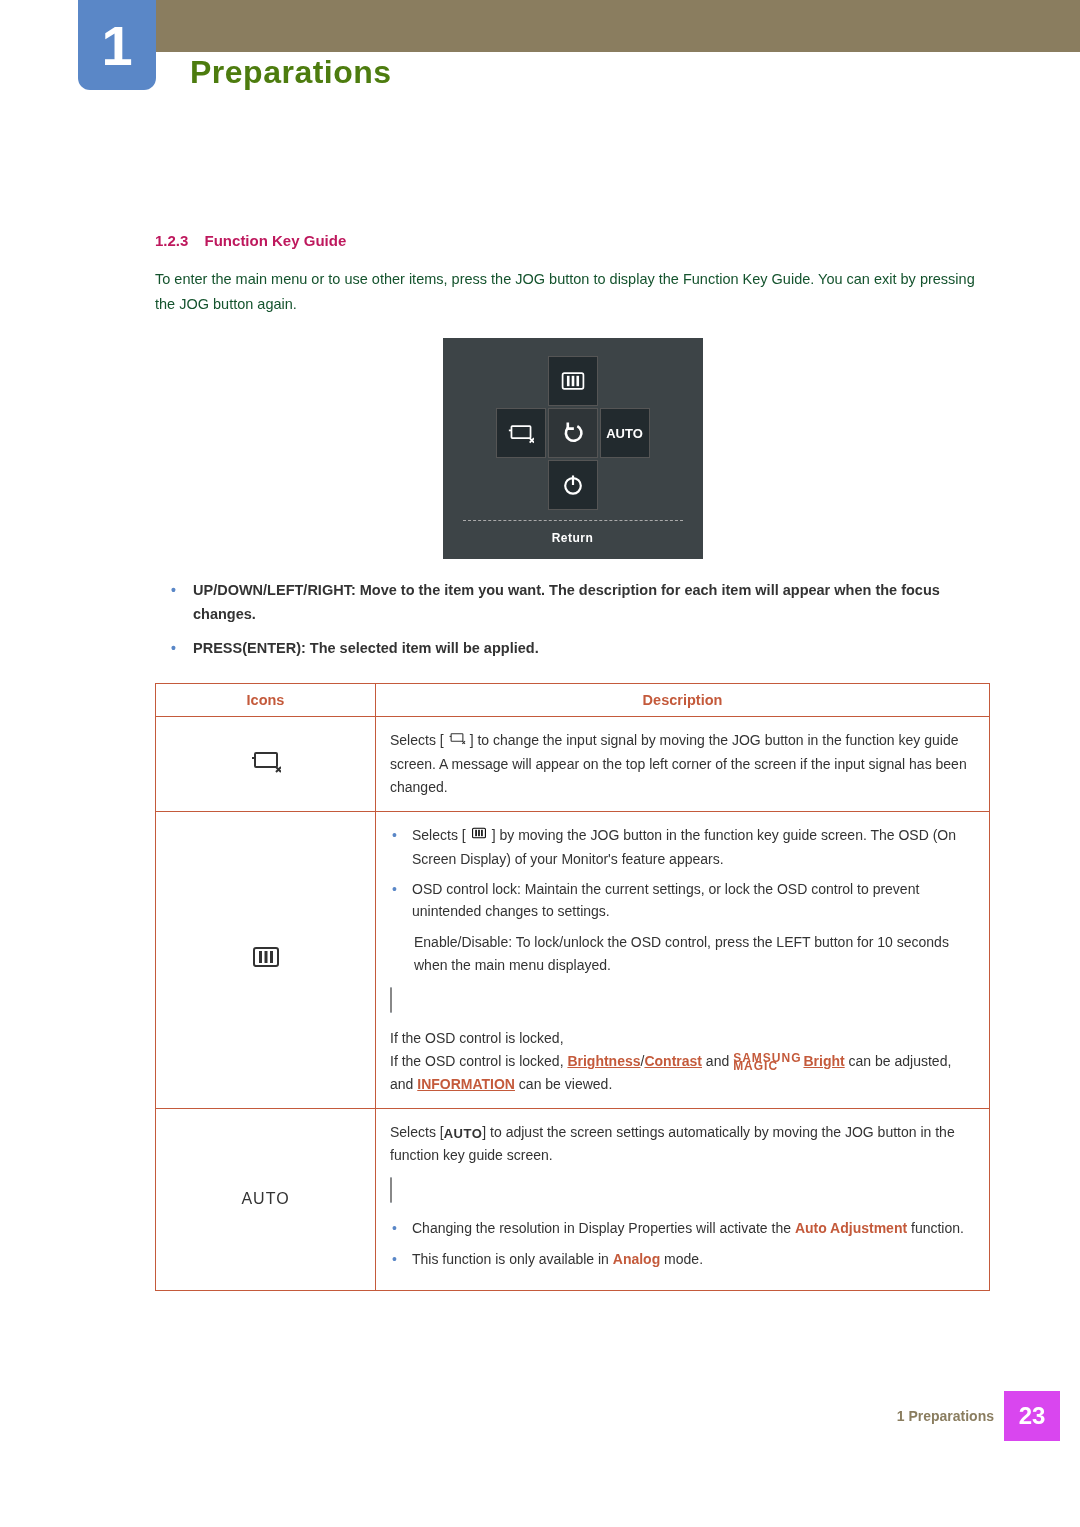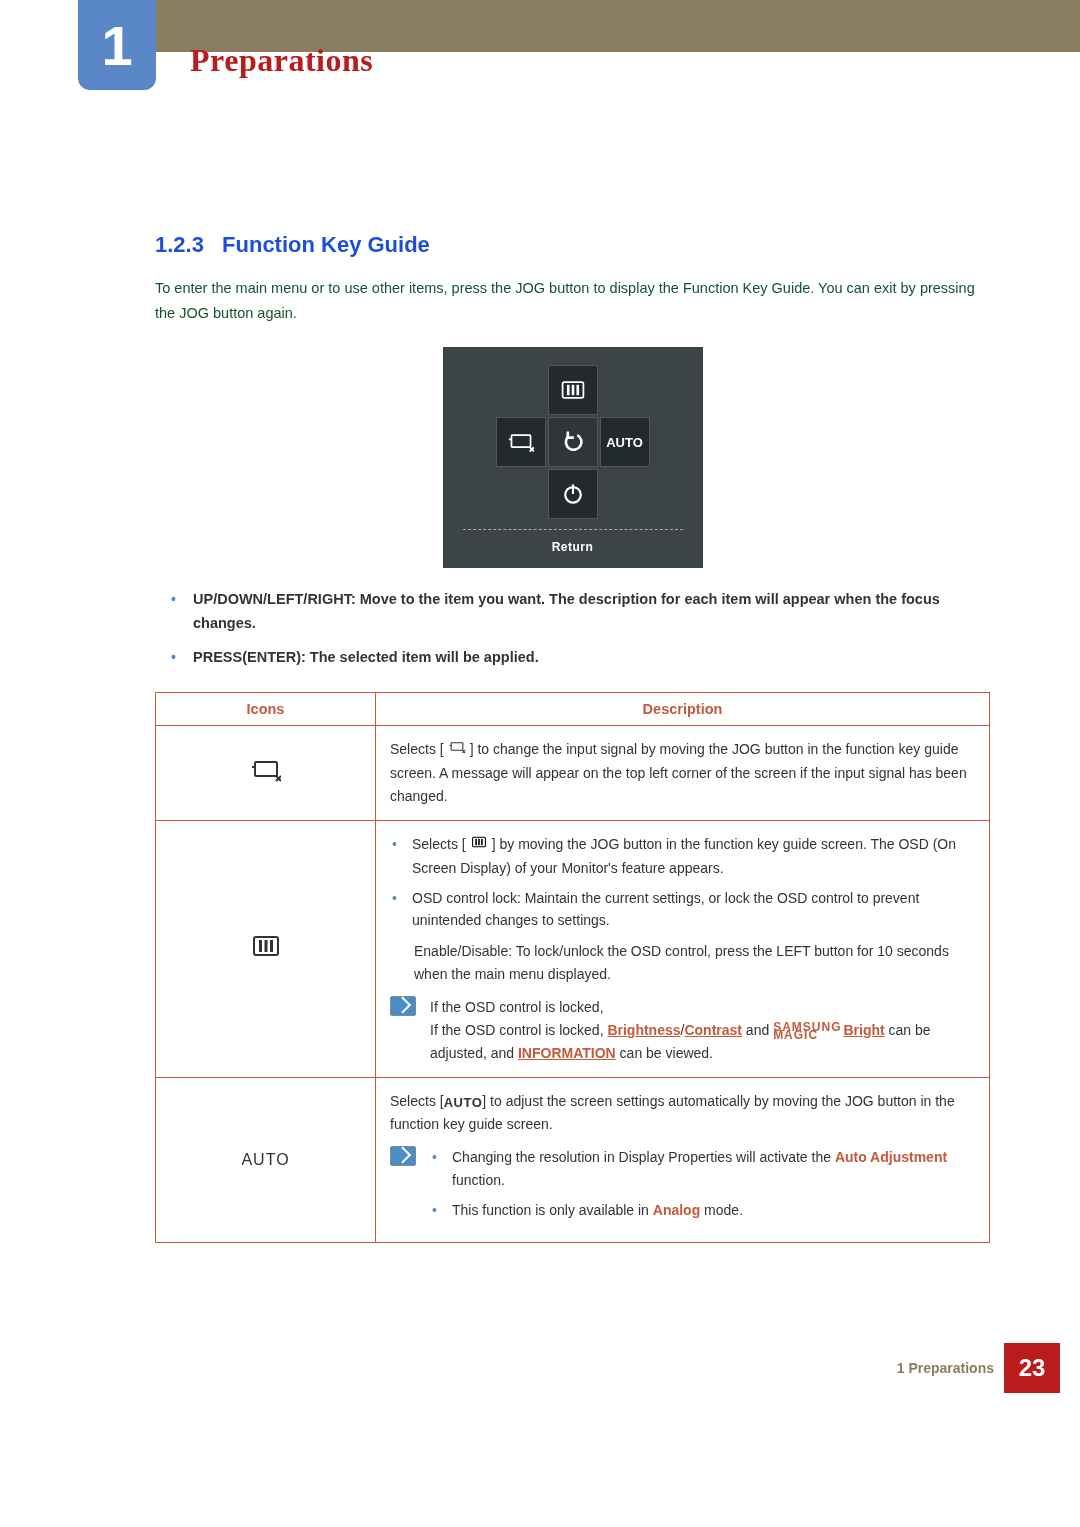--- a/index.html
+++ b/index.html
@@ -29,33 +29,32 @@
     font-weight: bold;
     display: flex;
     align-items: center;
     justify-content: center;
     border-bottom-left-radius: 12px;
     border-bottom-right-radius: 12px;
   }
   .chapter-title {
     position: absolute;
     left: 190px;
-    top: 42px;
+    top: 54px;
     font-size: 32px;
     font-weight: bold;
-    color: #b91c1c;
+    color: #4d7c0f;
     letter-spacing: 0.5px;
-    font-family: Liberation Serif, serif;
   }
   .content {
     padding: 180px 90px 40px 155px;
   }
   .section-heading {
-    color: #1d4ed8;
-    font-size: 22px;
+    color: #be185d;
+    font-size: 15px;
     font-weight: bold;
     margin-bottom: 18px;
   }
   .section-heading .secnum {
     margin-right: 12px;
   }
   .intro-text {
     font-size: 14.5px;
     line-height: 1.7;
     color: #14532d;
@@ -157,20 +156,21 @@
     content: "•";
     color: #5a87c7;
     position: absolute;
     left: -20px;
   }
   .note-block {
     display: flex;
     align-items: flex-start;
     gap: 14px;
     margin-top: 10px;
+    flex-direction: column;
   }
   .note-icon {
     flex: 0 0 26px;
     height: 20px;
     background: #4a8cc7;
     border: 1px solid #888;
     border-radius: 2px;
     position: relative;
   }
   .note-icon::after {
@@ -223,21 +223,21 @@
     text-align: center;
   }
   .footer-text {
     align-self: center;
     color: #8a7d5f;
     font-weight: bold;
     font-size: 14px;
     margin-right: 10px;
   }
   .footer-page {
-    background: #b91c1c;
+    background: #d946ef;
     color: #fff;
     font-size: 24px;
     font-weight: bold;
     width: 56px;
     display: flex;
     align-items: center;
     justify-content: center;
   }
 </style>
 </head>

